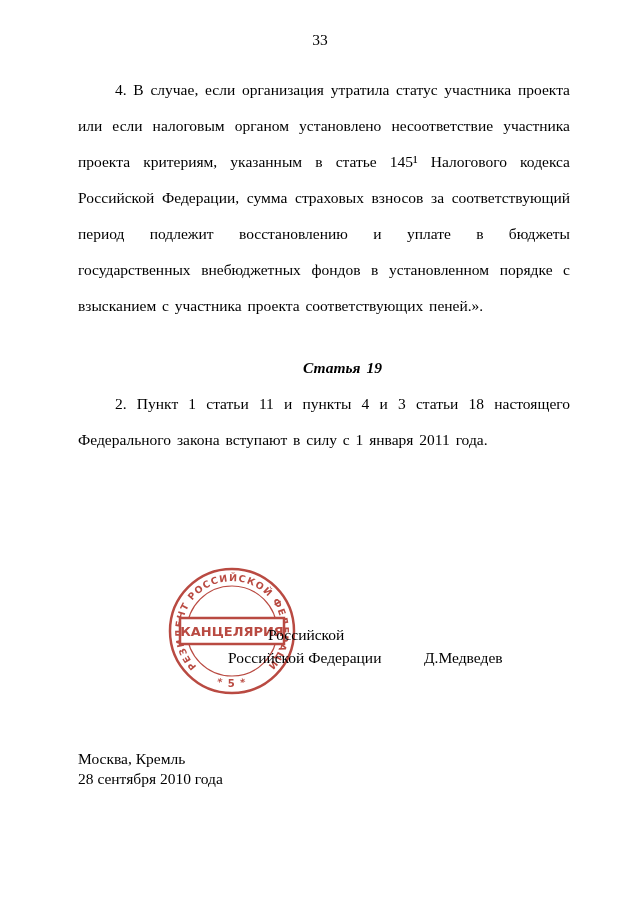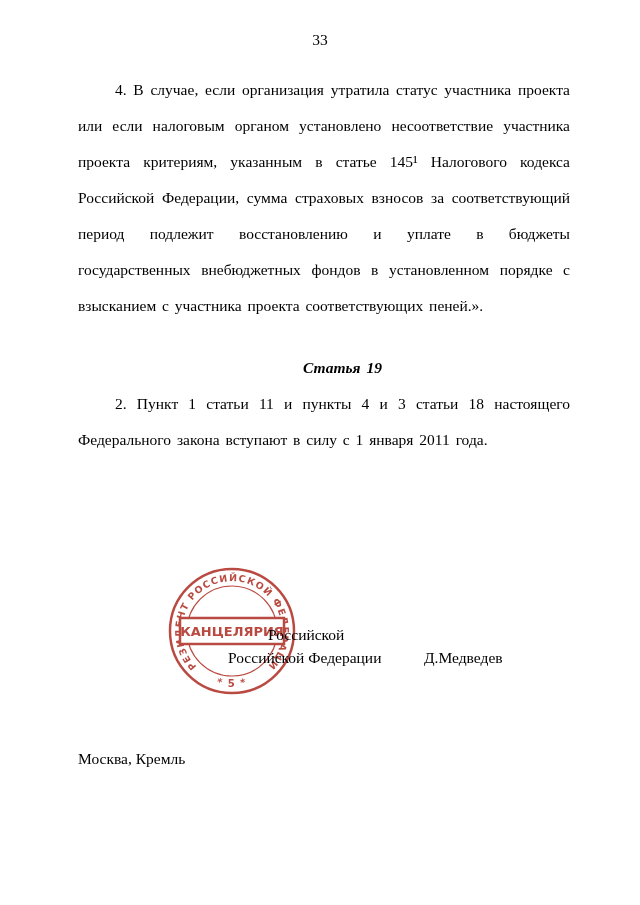--- a/index.html
+++ b/index.html
@@ -95,15 +95,16 @@
       <text x="65" y="70" text-anchor="middle" class="stamp-text" font-size="13" fill="#b03228">КАНЦЕЛЯРИЯ</text>
     </svg>
   </div>
 
   <div class="sig" id="sig1">Российской</div>
   <div class="sig" id="sig2">Российской Федерации</div>
   <div class="sig" id="sigName">Д.Медведев</div>
 
   <div class="footer">
     <div>Москва, Кремль</div>
+    <div>28 сентября 2010 года</div>
   </div>
 
 </div>
 
 </body></html>

